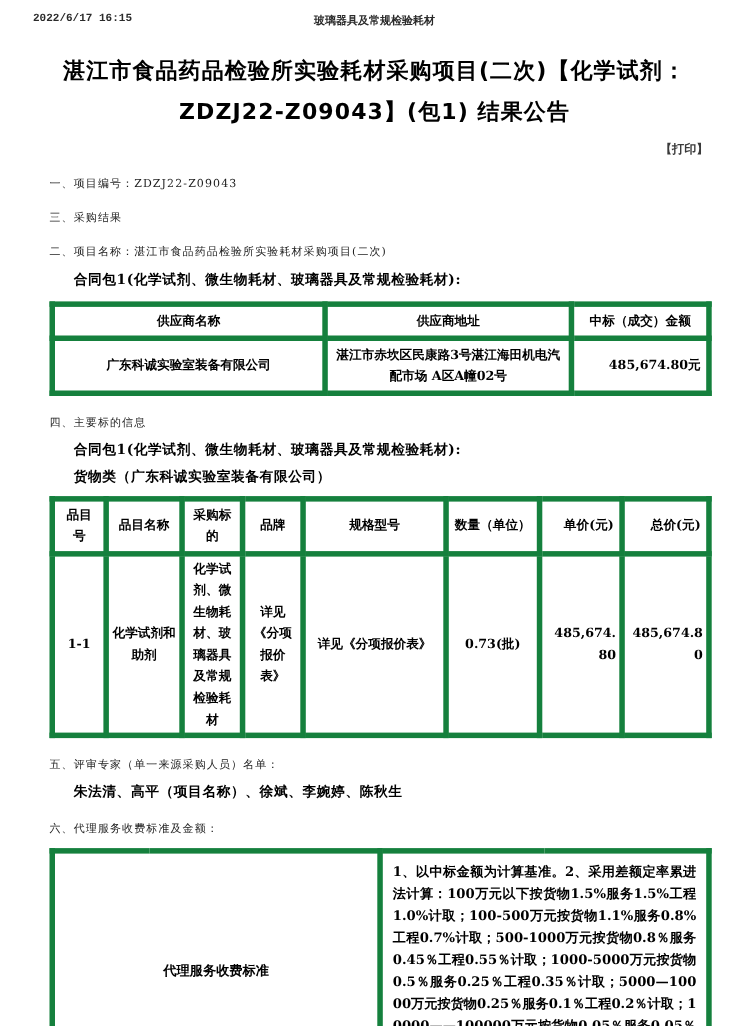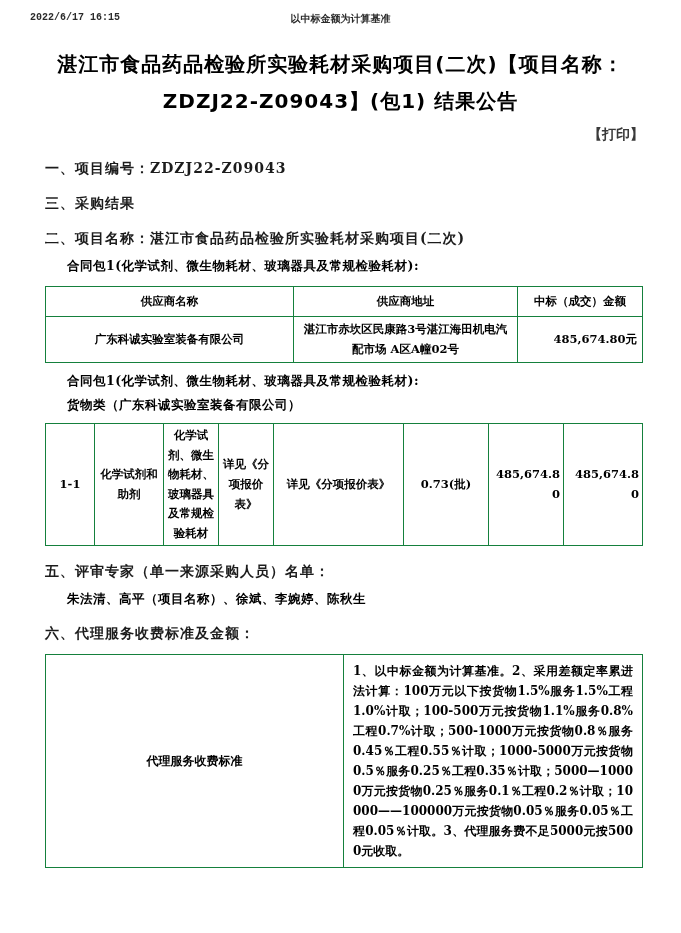--- a/index.html
+++ b/index.html
@@ -36,53 +36,53 @@
     font-weight: bold;
     font-size: 20px;
     line-height: 1.85;
     letter-spacing: 1px;
     color: #000;
   }
 
   .print-row { text-align: right; padding-right: 37px; margin-top: 4px; height: 16px; }
   .print-btn {
     display: inline-block;
-    font-size: 14px;
+    font-size: 11px;
     font-weight: bold;
     color: #3a3a3a;
     cursor: pointer;
     text-decoration: none;
   }
 
   .content { padding: 0 39px 0 45px; }
 
   .section-heading {
-    font-size: 14px;
-    font-weight: bold;
+    font-size: 10px;
+    font-weight: normal;
     letter-spacing: 1px;
     color: #1c1c1c;
     margin: 0;
   }
   .sh-1 { margin-top: 20px; }
   .sh-gap { margin-top: 17px; }
 
   .indent-line {
     margin: 10px 0 0 22px;
     font-size: 12.5px;
     font-weight: bold;
     letter-spacing: 0.5px;
   }
 
   table {
     border-collapse: collapse;
     table-layout: fixed;
     width: 597px;
   }
   td, th {
-    border: 1px solid #15803d;
+    border: 5px solid #15803d;
     font-size: 11.5px;
     font-weight: bold;
     text-align: center;
     vertical-align: middle;
     padding: 3px 5px;
     line-height: 1.7;
     word-break: break-all;
     overflow: hidden;
   }
   .t-right { text-align: right; }
@@ -103,24 +103,24 @@
     line-height: 20px;
     font-size: 12px;
   }
   .fee-table .standard-label { font-size: 12px; }
 </style>
 </head>
 <body>
 
 <div class="page-header">
   <span class="timestamp">2022/6/17 16:15</span>
-  <span class="site-name">以中标金额为计算基准</span>
+  <span class="site-name">玻璃器具及常规检验耗材</span>
 </div>
 
-<h1 class="doc-title">湛江市食品药品检验所实验耗材采购项目(二次)【项目名称：ZDZJ22-Z09043】(包1) 结果公告</h1>
+<h1 class="doc-title">湛江市食品药品检验所实验耗材采购项目(二次)【化学试剂：ZDZJ22-Z09043】(包1) 结果公告</h1>
 
 <div class="print-row">
   <a class="print-btn">【打印】</a>
 </div>
 
 <div class="content">
 
   <p class="section-heading sh-1">一、项目编号：ZDZJ22-Z09043</p>
 
   <p class="section-heading sh-gap">三、采购结果</p>
@@ -141,35 +141,46 @@
       <th>中标（成交）金额</th>
     </tr>
     <tr>
       <td>广东科诚实验室装备有限公司</td>
       <td>湛江市赤坎区民康路3号湛江海田机电汽配市场 A区A幢02号</td>
       <td class="t-right">485,674.80元</td>
     </tr>
   </tbody>
     </table>
 
+  <p class="section-heading sh-gap">四、主要标的信息</p>
   <p class="indent-line">合同包1(化学试剂、微生物耗材、玻璃器具及常规检验耗材):</p>
   <p class="indent-line" style="margin-top:7px">货物类（广东科诚实验室装备有限公司）</p>
 
   <table class="subject-table">
     <colgroup>
       <col style="width:49px">
         <col style="width:69px">
         <col style="width:55px">
         <col style="width:55px">
       <col style="width:130px">
         <col style="width:85px">
         <col style="width:75px">
         <col style="width:79px">
     </colgroup>
     <tbody>
+        <tr>
+      <th>品目号</th>
+      <th>品目名称</th>
+      <th>采购标的</th>
+      <th>品牌</th>
+      <th>规格型号</th>
+      <th>数量（单位）</th>
+      <th class="t-right">单价(元)</th>
+      <th class="t-right">总价(元)</th>
+    </tr>
     <tr>
       <td>1-1</td>
       <td>化学试剂和助剂</td>
       <td>化学试剂、微生物耗材、玻璃器具及常规检验耗材</td>
       <td>详见《分项报价表》</td>
       <td>详见《分项报价表》</td>
       <td>0.73(批)</td>
       <td class="t-right">485,674.80</td>
       <td class="t-right">485,674.80</td>
     </tr>

